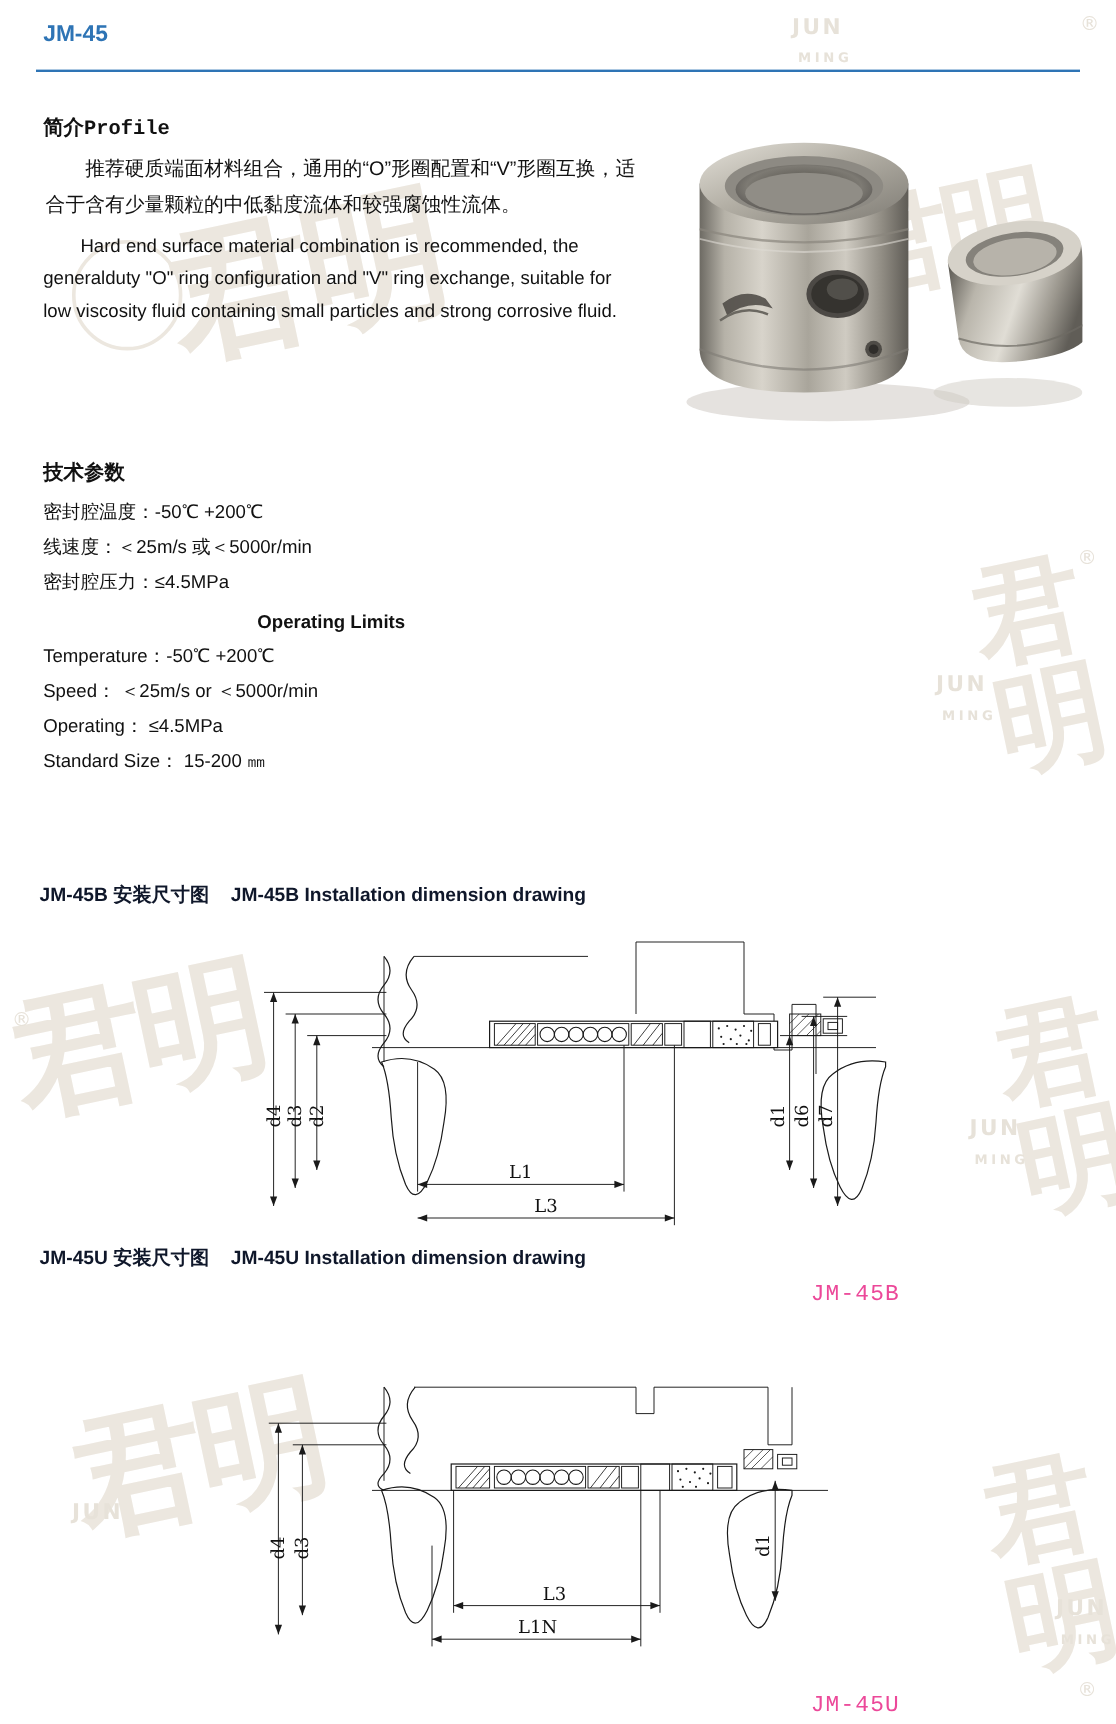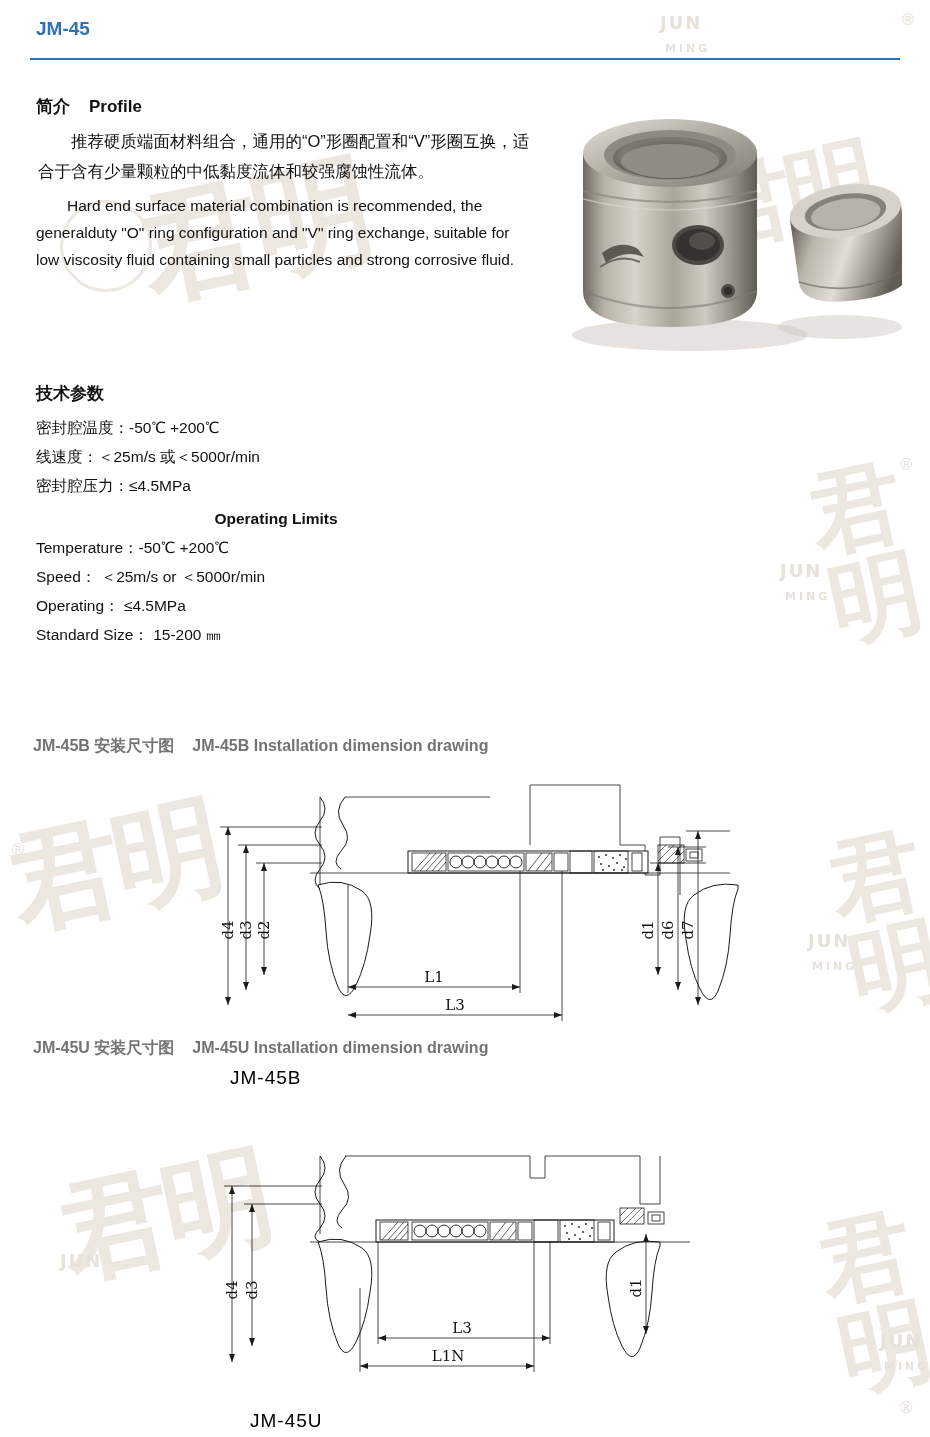--- a/index.html
+++ b/index.html
@@ -86,21 +86,21 @@
   .section {
     position: absolute;
     z-index: 5;
   }
   .h2 {
     font-size: 17px;
     font-weight: bold;
     color: #111;
     margin: 0 0 8px 0;
   }
-  .h2 .en { margin-left: 19px; }
+  .h2 .en { margin-left: 0; font-family: Liberation Mono, monospace; }
   .cn-p {
     font-size: 16.5px;
     line-height: 30px;
     margin: 2px;
     color: #111;
   }
   .en-p {
     font-size: 15.5px;
     line-height: 27px;
     margin: 0;
@@ -114,21 +114,21 @@
     margin: 0;
     color: #111;
     white-space: nowrap;
   }
   .specs-line.bold { font-weight: bold; }
 
   
   .draw-title {
     font-size: 16px;
     font-weight: bold;
-    color: #737373;
+    color: #0f172a;
     white-space: nowrap;
   }
   .draw-title .cn { font-weight: bold; }
   .draw-title .en { margin-left: 18px; }
 
   
   .photo {
     position: absolute;
     left: 550px;
     top: 95px;
@@ -136,25 +136,25 @@
     height: 268px;
     z-index: 4;
   }
 
   
   .drawing {
     position: absolute;
     z-index: 5;
   }
   .cap {
-    text-align: left;
-    font-family: Liberation Sans, sans-serif;
+    text-align: right;
+    font-family: Liberation Mono, monospace;
     font-size: 19px;
     letter-spacing: 1px;
-    color: #000000;
+    color: #ec4899;
   }
   svg { display: block; }
   .ln { stroke: #1a1a1a; stroke-width: 1; fill: none; }
   .ln-thin { stroke: #1a1a1a; stroke-width: 0.8; fill: none; }
   .dim-txt {
     font-family: "DejaVu Serif", serif;
     font-size: 15px;
     fill: #111;
   }
 </style>

